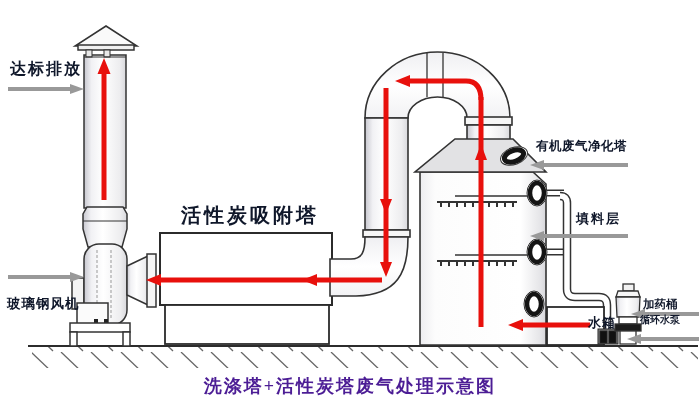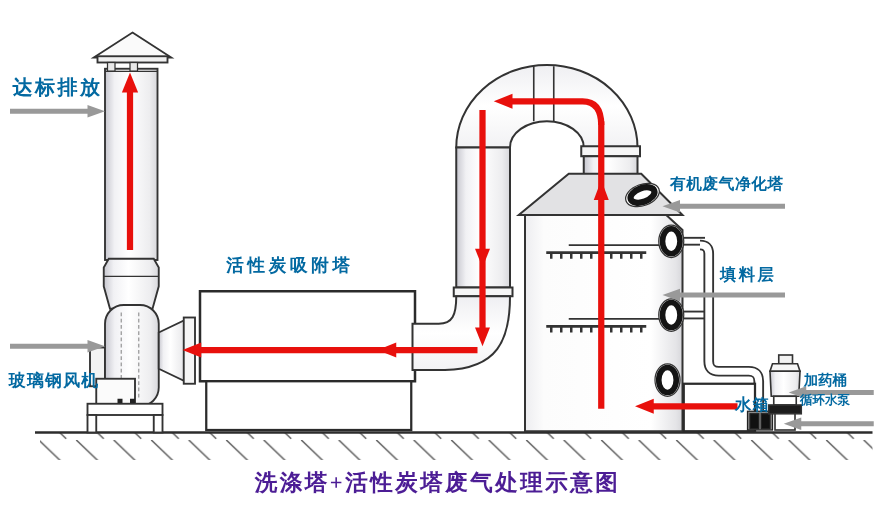--- a/index.html
+++ b/index.html
@@ -1,19 +1,19 @@
 <!DOCTYPE html>
 <html><head>
 <meta charset="utf-8">
 <style>
   html,body{margin:0;padding:0;background:#fff;}
   #stage{position:relative;width:700px;height:416px;background:#ffffff;overflow:hidden;
          font-family:"Liberation Serif","DejaVu Serif",serif;}
   #diagram-svg{position:absolute;left:0;top:0;}
-  .lbl{position:absolute;color:#0369a1;font-weight:bold;white-space:nowrap;line-height:1.1;}
+  .lbl{position:absolute;color:#0f172a;font-weight:bold;white-space:nowrap;line-height:1.1;font-family:Liberation Mono, monospace;}
   .caption{position:absolute;left:0;right:0;top:374px;text-align:center;color:#4c1d95;
            font-weight:bold;font-size:18px;letter-spacing:2px;}
 </style>
 </head>
 <body>
 
 <div id="stage">
 
 <svg id="diagram-svg" width="700" height="416" viewBox="0 0 700 416">
   <defs>
@@ -188,21 +188,21 @@
         </g>
     <g>
           <line x1="639" y1="339" x2="699" y2="339" stroke-width="4"></line>
           <polygon points="627,339 641,334 641,344" stroke="none"></polygon>
         </g>
   </g>
 </svg>
 
 <div class="lbl" style="left:10px;top:62px;font-size:16px;letter-spacing:2px;">达标排放</div>
 <div class="lbl" style="left:7px;top:252px;font-size:13.5px;letter-spacing:1px;margin-top:46px;">玻璃钢风机</div>
-<div class="lbl" style="left:181px;top:206px;font-size:14px;letter-spacing:3px;">活性炭吸附塔</div>
+<div class="lbl" style="left:181px;top:206px;font-size:20px;letter-spacing:3px;">活性炭吸附塔</div>
 <div class="lbl" style="left:536px;top:141px;font-size:12.5px;letter-spacing:0.5px;text-align:center;">有机废气净化塔</div>
 <div class="lbl" style="left:576px;top:213px;font-size:13px;letter-spacing:2px;">填料层</div>
 <div class="lbl" style="left:588px;top:317px;font-size:13px;letter-spacing:1px;">水箱</div>
 <div class="lbl" style="left:643px;top:299px;font-size:11.5px;">加药桶</div>
 <div class="lbl" style="left:640px;top:315px;font-size:10px;">循环水泵</div>
 
 <div class="caption">洗涤塔+活性炭塔废气处理示意图</div>
 
 </div>
 

